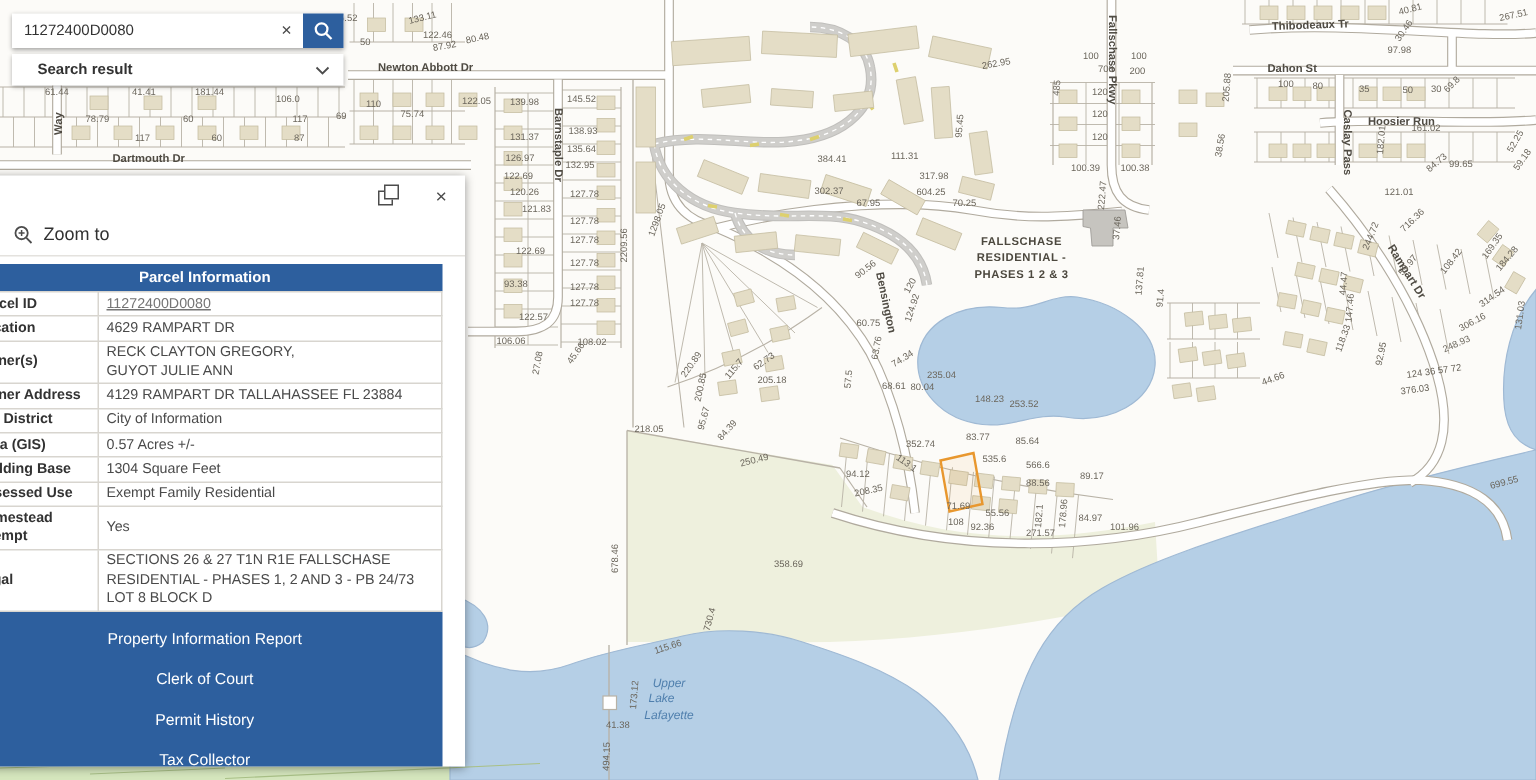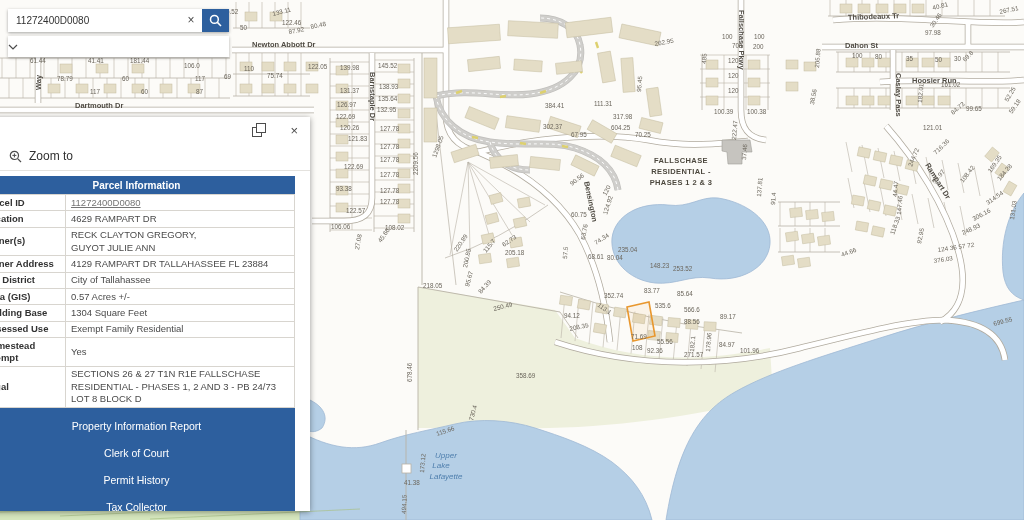--- a/index.html
+++ b/index.html
@@ -628,20 +628,21 @@
   <input type="text" value="11272400D0080" style="">
   <div class="search-clear">×</div>
   <button class="search-btn">
     <svg width="13" height="13" viewBox="0 0 13 13">
       <circle cx="5.4" cy="5.4" r="3.9" fill="none" stroke="#fff" stroke-width="1.5"></circle>
       <line x1="8.4" y1="8.4" x2="12" y2="12" stroke="#fff" stroke-width="1.5"></line>
     </svg>
   </button>
 </div>
 <div class="search-result">
+  <span>Search result</span>
   <svg class="chev" width="10" height="6" viewBox="0 0 10 6">
     <polyline points="1,1 5,5 9,1" fill="none" stroke="#4c4c4c" stroke-width="1.2"></polyline>
   </svg>
 </div>
 
 <div class="panel">
   <div class="panel-head">
     <div class="dock-btn">
         <i class="b"></i>
         <i class="f"></i>
@@ -673,21 +674,21 @@
         <td class="lbl">Owner(s)</td>
         <td>RECK CLAYTON GREGORY,
 GUYOT JULIE ANN</td>
           </tr>
       <tr>
         <td class="lbl">Owner Address</td>
         <td>4129 RAMPART DR TALLAHASSEE FL 23884</td>
           </tr>
       <tr>
         <td class="lbl">Tax District</td>
-        <td>City of Tallahassee</td>
+        <td>City of Information</td>
           </tr>
       <tr>
         <td class="lbl">Area (GIS)</td>
         <td>0.57 Acres +/-</td>
           </tr>
       <tr>
         <td class="lbl">Building Base</td>
         <td>1304 Square Feet</td>
           </tr>
       <tr>

